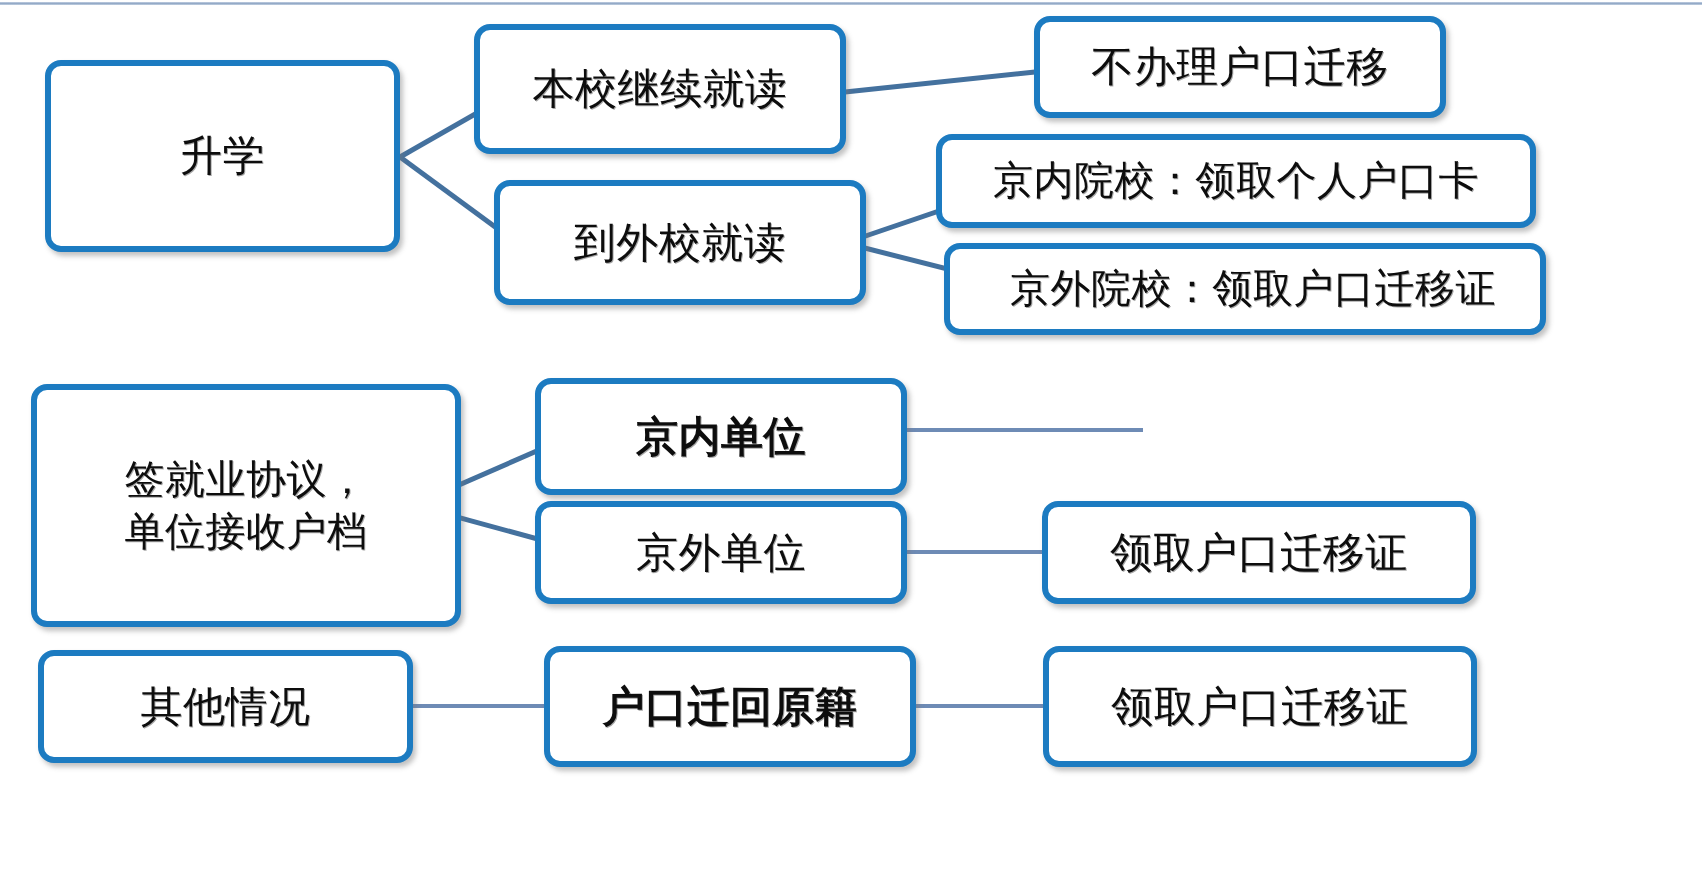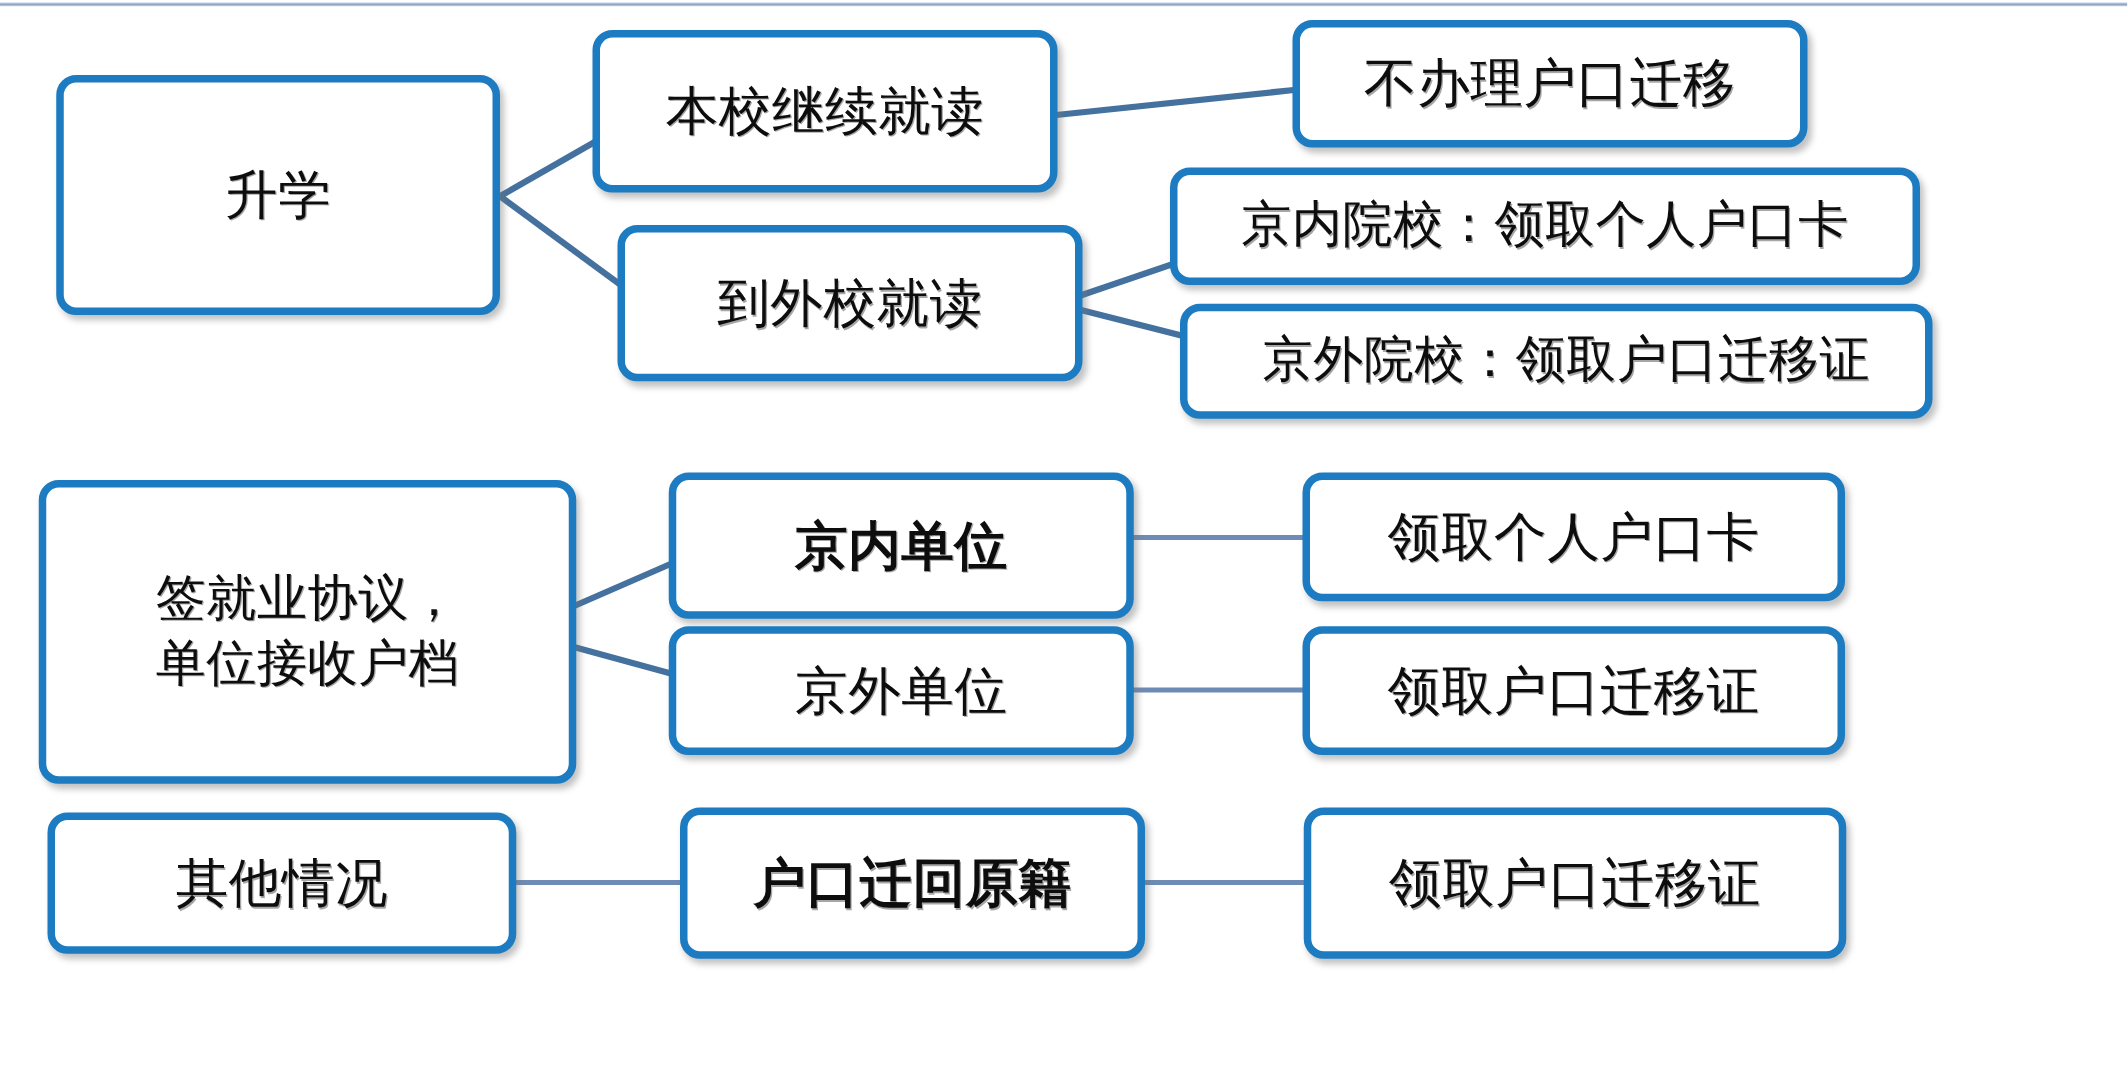--- a/index.html
+++ b/index.html
@@ -118,23 +118,20 @@
 
   <div class="node" style="left:31px; top:384px; width:430px; height:243px;">
     <span class="label f40">签就业协议，
 单位接收户档</span>
   </div>
 
   <div class="node" style="left:535px; top:378px; width:372px; height:117px;font-weight:bold;">
     <span class="label f42">京内单位</span>
   </div>
 
-  <div class="node" style="left:1042px; top:378px; width:434px; height:103px;">
-    <span class="label f42">领取个人户口卡</span>
-  </div>
 
   <div class="node" style="left:535px; top:501px; width:372px; height:103px;">
     <span class="label f42">京外单位</span>
   </div>
 
   <div class="node" style="left:1042px; top:501px; width:434px; height:103px;">
     <span class="label f42">领取户口迁移证</span>
   </div>
 
   <div class="node" style="left:38px; top:650px; width:375px; height:113px;">

